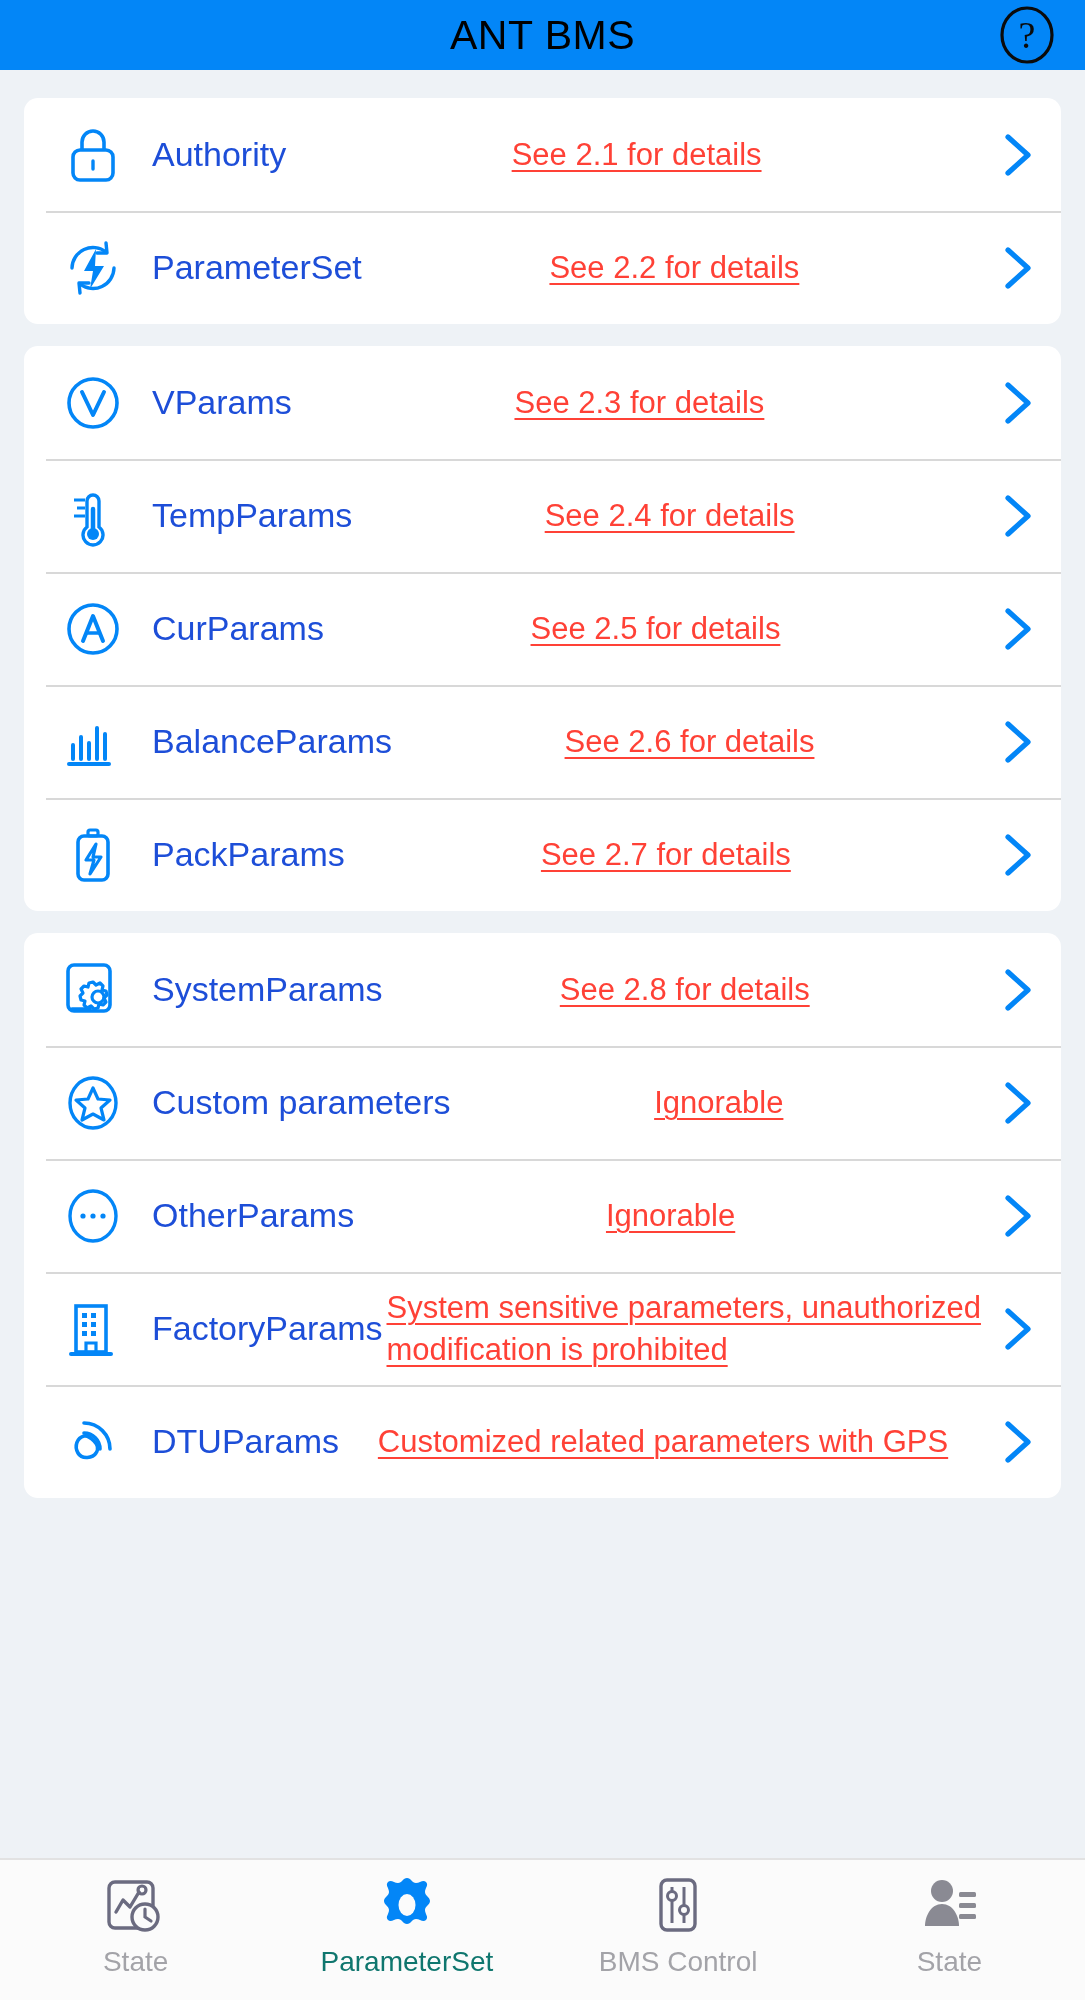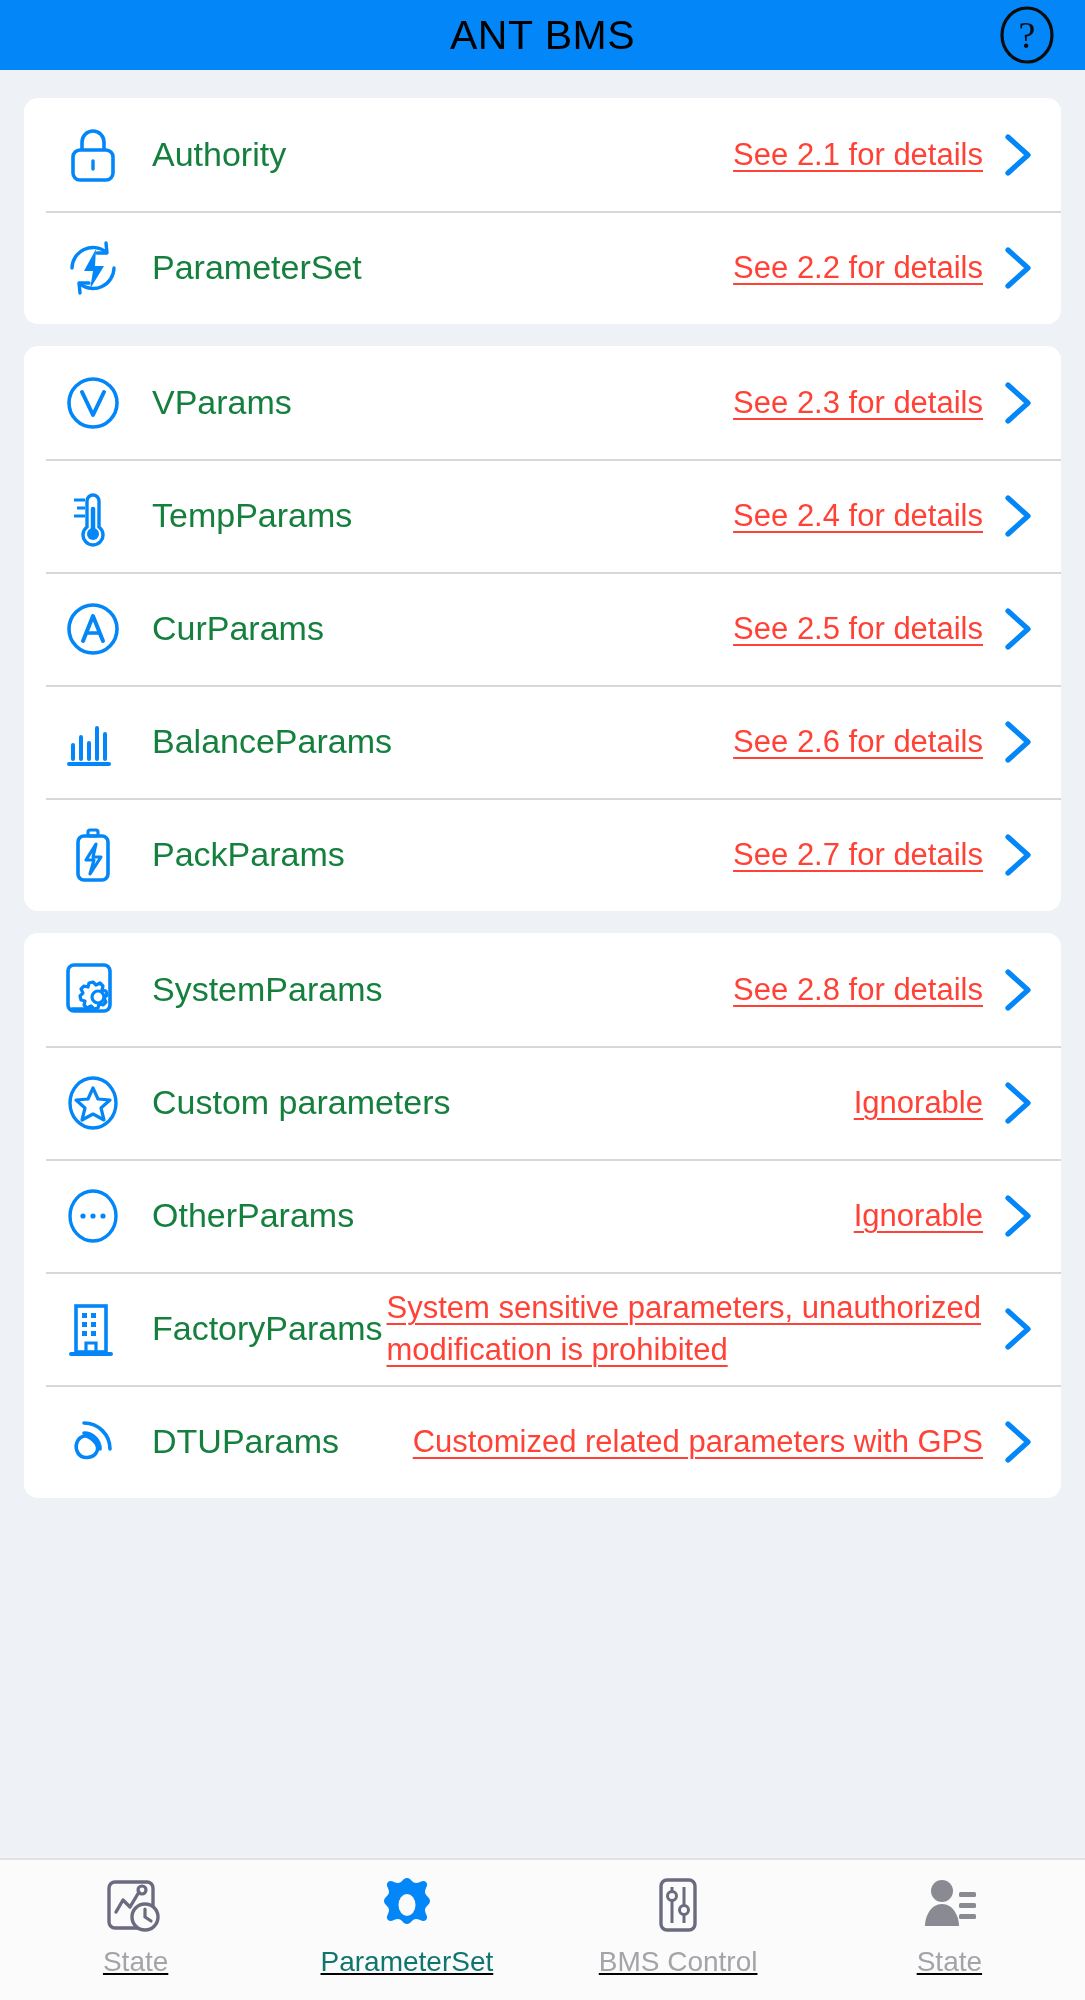--- a/index.html
+++ b/index.html
@@ -84,31 +84,31 @@
   .row-icon {
     width: 74px;
     min-width: 74px;
     display: flex;
     align-items: center;
     justify-content: center;
   }
 
   .row-label {
     font-size: 34px;
-    color: #15803d;
+    color: #1d4ed8;
     margin-left: 22px;
     white-space: nowrap;
     flex: none;
   }
 
   .row-note {
     flex: 1;
     display: flex;
     align-items: center;
-    justify-content: flex-end;
+    justify-content: center;
     padding: 0 4px;
     min-width: 0;
   }
   .row-note-text {
     color: #FF4136;
     font-size: 31px;
     line-height: 1.33;
     text-align: center;
     text-decoration: underline;
     text-decoration-color: #FF4136;
@@ -138,21 +138,20 @@
     align-items: flex-start;
     padding-top: 14px;
   }
   .nav-item {
     flex: 1;
     display: flex;
     flex-direction: column;
     align-items: center;
     gap: 10px;
     cursor: pointer;
-    text-decoration: underline;
   }
   .nav-label {
     font-size: 28px;
     color: #a3a3a8;
   }
   .nav-item.active .nav-label { color: #0f766e; }
 
   svg { display: block; }
 </style>
 </head>

